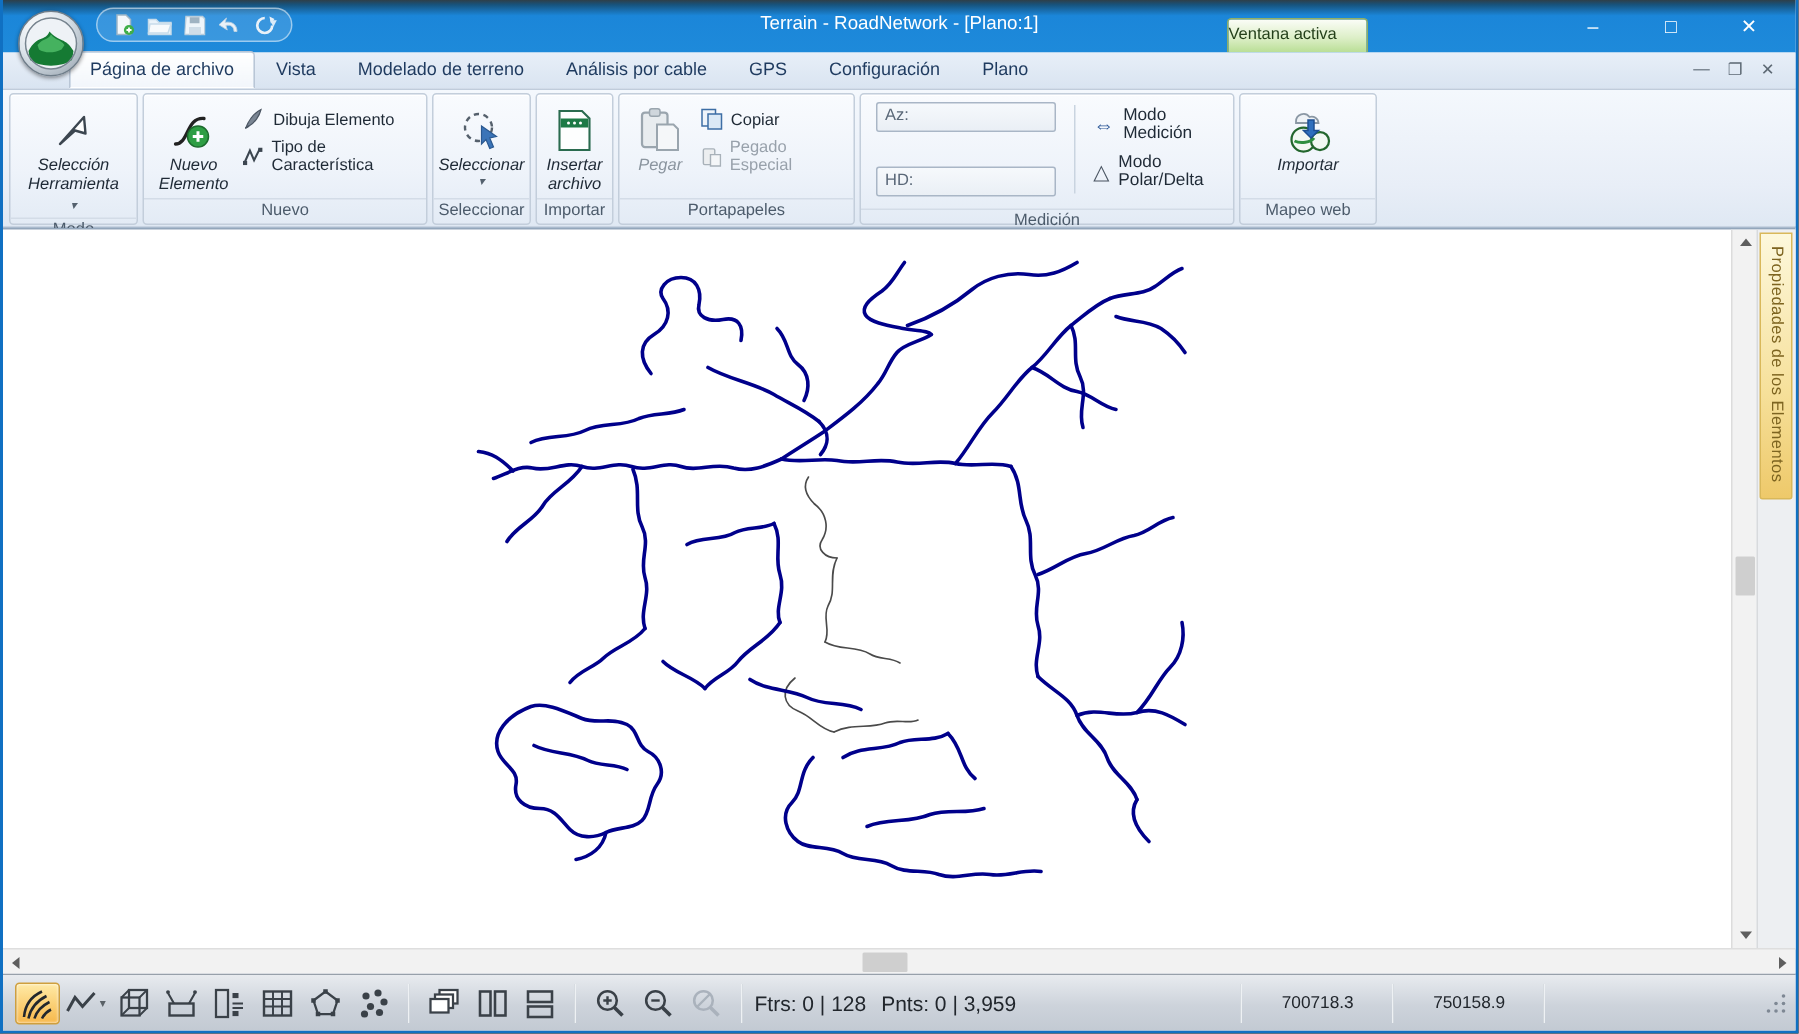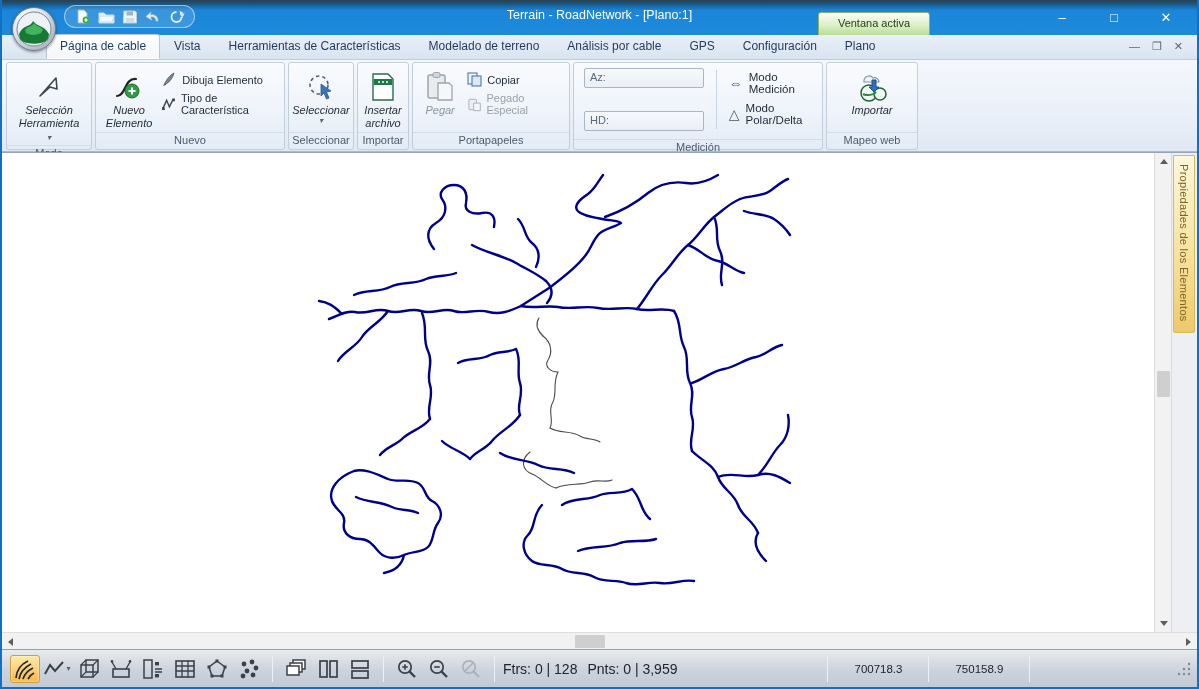--- a/index.html
+++ b/index.html
@@ -11,23 +11,23 @@
   .titlebar{height:35px;flex:0 0 35px;position:relative;
     background:linear-gradient(180deg,#2e3f49 0%,#17537d 9%,#1b86d9 30%,#1e8ada 100%);}
   .logo{position:absolute;left:10px;top:7px;width:44px;height:44px;border-radius:50%;z-index:5;
     background:radial-gradient(circle at 32% 28%,#ffffff 0%,#dbe3ea 45%,#8d9aa6 100%);
     border:1px solid #6f7d89;box-shadow:0 1px 3px rgba(0,0,0,.45);display:flex;align-items:center;justify-content:center;}
   .qat{position:absolute;left:62px;top:5px;height:23px;display:flex;align-items:center;gap:8px;
     padding:0 10px;border:1px solid rgba(255,255,255,.5);border-radius:12px;background:rgba(255,255,255,.13);}
   .qat svg{display:block;}
   .qat-caret{position:absolute;left:178px;top:10px;color:#dcebf8;font-size:9px;}
   .win-title{position:absolute;left:0;right:0;top:8px;text-align:center;color:#ffffff;font-size:12.5px;}
-  .badge{position:absolute;left:816px;top:12px;width:112px;height:23px;border:1px solid #8fae66;border-bottom:none;
+  .badge{position:absolute;left:816px;top:12px;width:94px;height:23px;border:1px solid #8fae66;border-bottom:none;
     border-radius:3px 3px 0 0;background:linear-gradient(#fbfdf7,#ddefc8 55%,#b9de95);
-    font-size:11px;color:#24401a;text-align:center;line-height:21px;}
+    font-size:11px;color:#24401a;line-height:21px;}
   .win-ctrls{position:absolute;right:18px;top:0;height:35px;display:flex;align-items:center;gap:26px;color:#fff;}
   .win-ctrls .wc{width:26px;text-align:center;font-size:13px;cursor:default;}
 
   
   .tabrow{height:25px;flex:0 0 25px;display:flex;align-items:flex-end;padding-left:44px;position:relative;
     background:linear-gradient(#e8eff8,#d9e4f1);border-bottom:1px solid #c0ccdb;}
   .tab{padding:4px 13px 5px;font-size:12px;color:#1e3a5f;white-space:nowrap;border:1px solid transparent;cursor:default;}
   .tab.active{background:linear-gradient(#ffffff,#f2f6fb);border:1px solid #b9c6d6;border-bottom-color:#ffffff;border-radius:3px 3px 0 0;}
   .doc-ctrls{position:absolute;right:14px;top:5px;display:flex;gap:12px;color:#5d6974;font-size:11px;}
 
@@ -132,23 +132,22 @@
     <div class="badge">Ventana activa</div>
     <div class="win-ctrls">
       <div class="wc">–</div>
       <div class="wc">□</div>
       <div class="wc">✕</div>
     </div>
   </div>
 
   <div class="tabrow">
 
-    <div class="tab active">Página de cable</div>
+    <div class="tab active">Página de archivo</div>
         <div class="tab">Vista</div>
-        <div class="tab">Herramientas de Características</div>
         <div class="tab">Modelado de terreno</div>
         <div class="tab">Análisis por cable</div>
         <div class="tab">GPS</div>
         <div class="tab">Configuración</div>
         <div class="tab">Plano</div>
         <div class="doc-ctrls">
       <span>—</span>
       <span>❐</span>
       <span>✕</span>
     </div>

